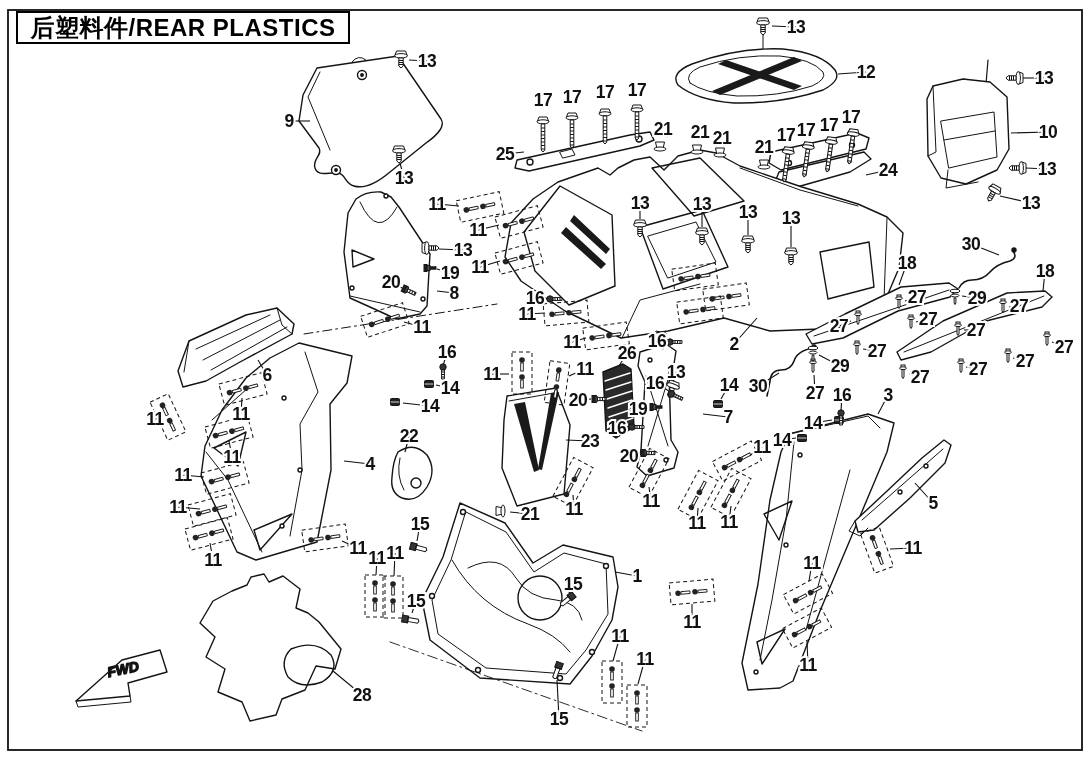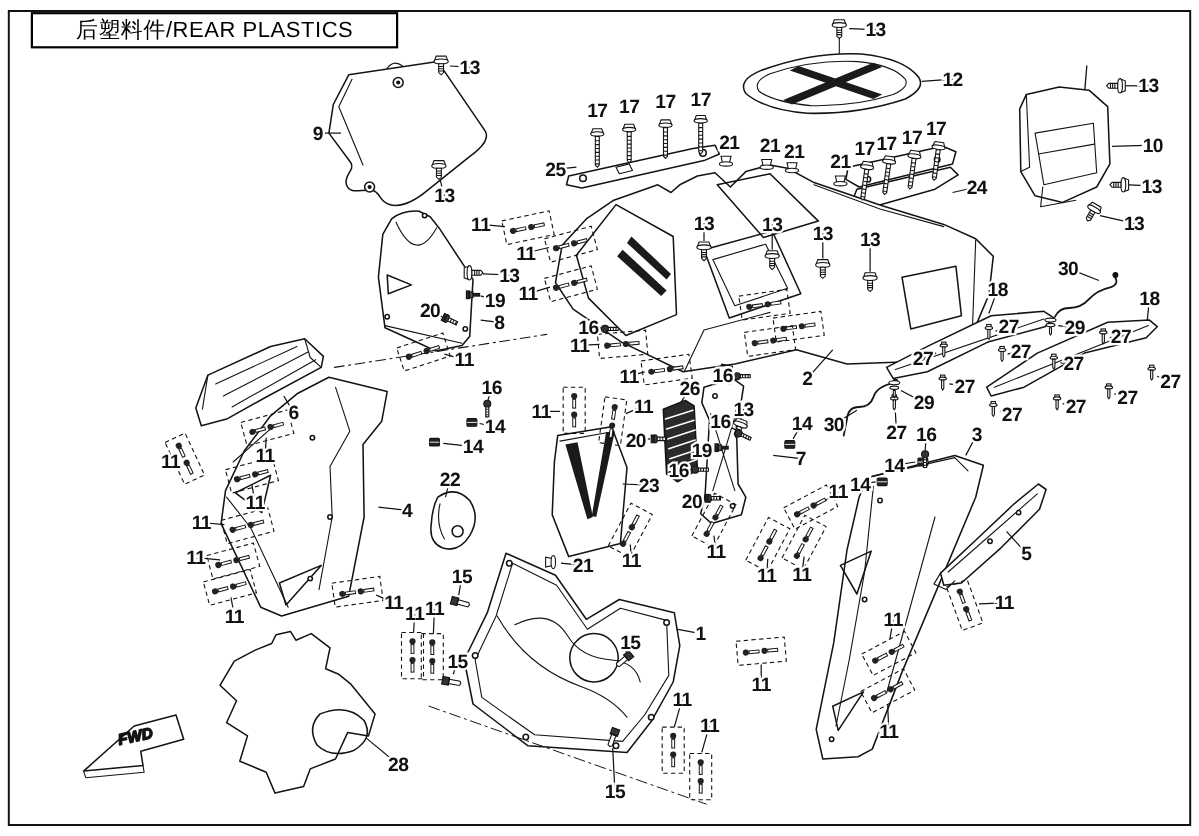--- a/index.html
+++ b/index.html
@@ -1,20 +1,20 @@
 <!DOCTYPE html>
 <html><head>
 <meta charset="utf-8">
 <style>
   html,body{margin:0;padding:0;background:#fff;}
   .page{position:relative;width:1090px;height:760px;background:#fff;overflow:hidden;
         font-family:"Liberation Sans",sans-serif;}
-  .title-box{position:absolute;left:28px;top:11px;width:330px;height:29px;
+  .title-box{position:absolute;left:16px;top:11px;width:330px;height:29px;
         border:2px solid #000;background:#fff;display:flex;align-items:center;justify-content:center;
-        font-weight:normal;font-size:20px;color:#000;letter-spacing:0.5px;z-index:5;}
+        font-weight:bold;font-size:24px;color:#000;letter-spacing:0.5px;z-index:5;}
   svg#diagram{position:absolute;left:0;top:0;}
   .callout{font-family:"Liberation Sans",sans-serif;font-weight:bold;font-size:17.5px;
         fill:#111;text-anchor:middle;dominant-baseline:central;
         paint-order:stroke;stroke:#fff;stroke-width:4px;letter-spacing:-0.5px;}
   .leader{stroke:#111;stroke-width:1.1;}
   .fwd-text{font-family:"Liberation Sans",sans-serif;font-weight:bold;font-style:italic;
         font-size:14px;fill:#111;}
 </style>
 </head>
 <body>

